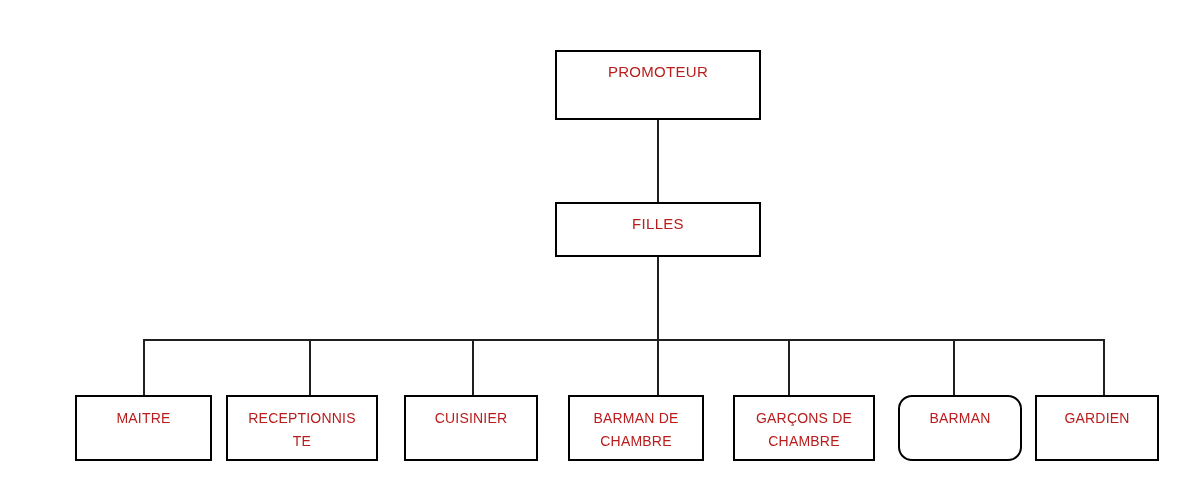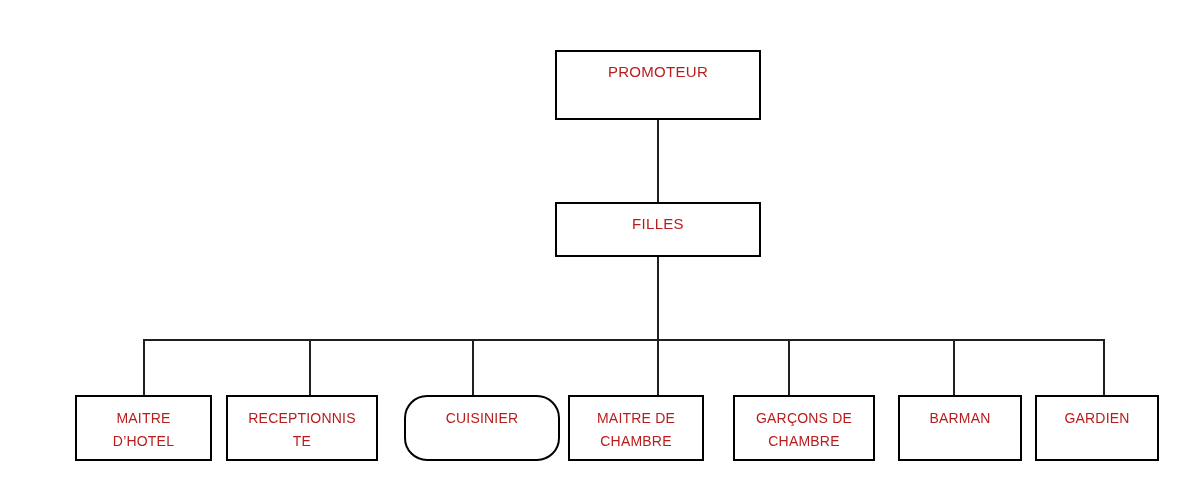--- a/index.html
+++ b/index.html
@@ -72,43 +72,42 @@
 
   <div class="vline" style="left:143px; top:339px; height:56px;"></div>
   <div class="vline" style="left:309px; top:339px; height:56px;"></div>
   <div class="vline" style="left:472px; top:339px; height:56px;"></div>
   <div class="vline" style="left:788px; top:339px; height:56px;"></div>
   <div class="vline" style="left:953px; top:339px; height:56px;"></div>
   <div class="vline" style="left:1103px; top:339px; height:56px;"></div>
 
   <div class="node lvl-staff" style="left:75px; width:137px;">
     <span class="ln">MAITRE</span>
-    <span class="ln">D’HOTEL</span>
   </div>
 
   <div class="node lvl-staff" style="left:226px; width:152px;">
     <span class="ln">RECEPTIONNIS</span>
     <span class="ln">TE</span>
   </div>
 
-  <div class="node lvl-staff" style="left:404px; width:156px;border-radius:23px;">
+  <div class="node lvl-staff" style="left:404px; width:134px;">
     <span class="ln">CUISINIER</span>
   </div>
 
   <div class="node lvl-staff" style="left:568px; width:136px;">
-    <span class="ln">MAITRE DE</span>
+    <span class="ln">BARMAN DE</span>
     <span class="ln">CHAMBRE</span>
   </div>
 
   <div class="node lvl-staff" style="left:733px; width:142px;">
     <span class="ln">GARÇONS DE</span>
     <span class="ln">CHAMBRE</span>
   </div>
 
-  <div class="node lvl-staff" style="left:898px; width:124px;">
+  <div class="node lvl-staff" style="left:898px; width:124px;border-radius:14px;">
     <span class="ln">BARMAN</span>
   </div>
 
   <div class="node lvl-staff" style="left:1035px; width:124px;">
     <span class="ln">GARDIEN</span>
   </div>
 
 </div>
 
 </body></html>

